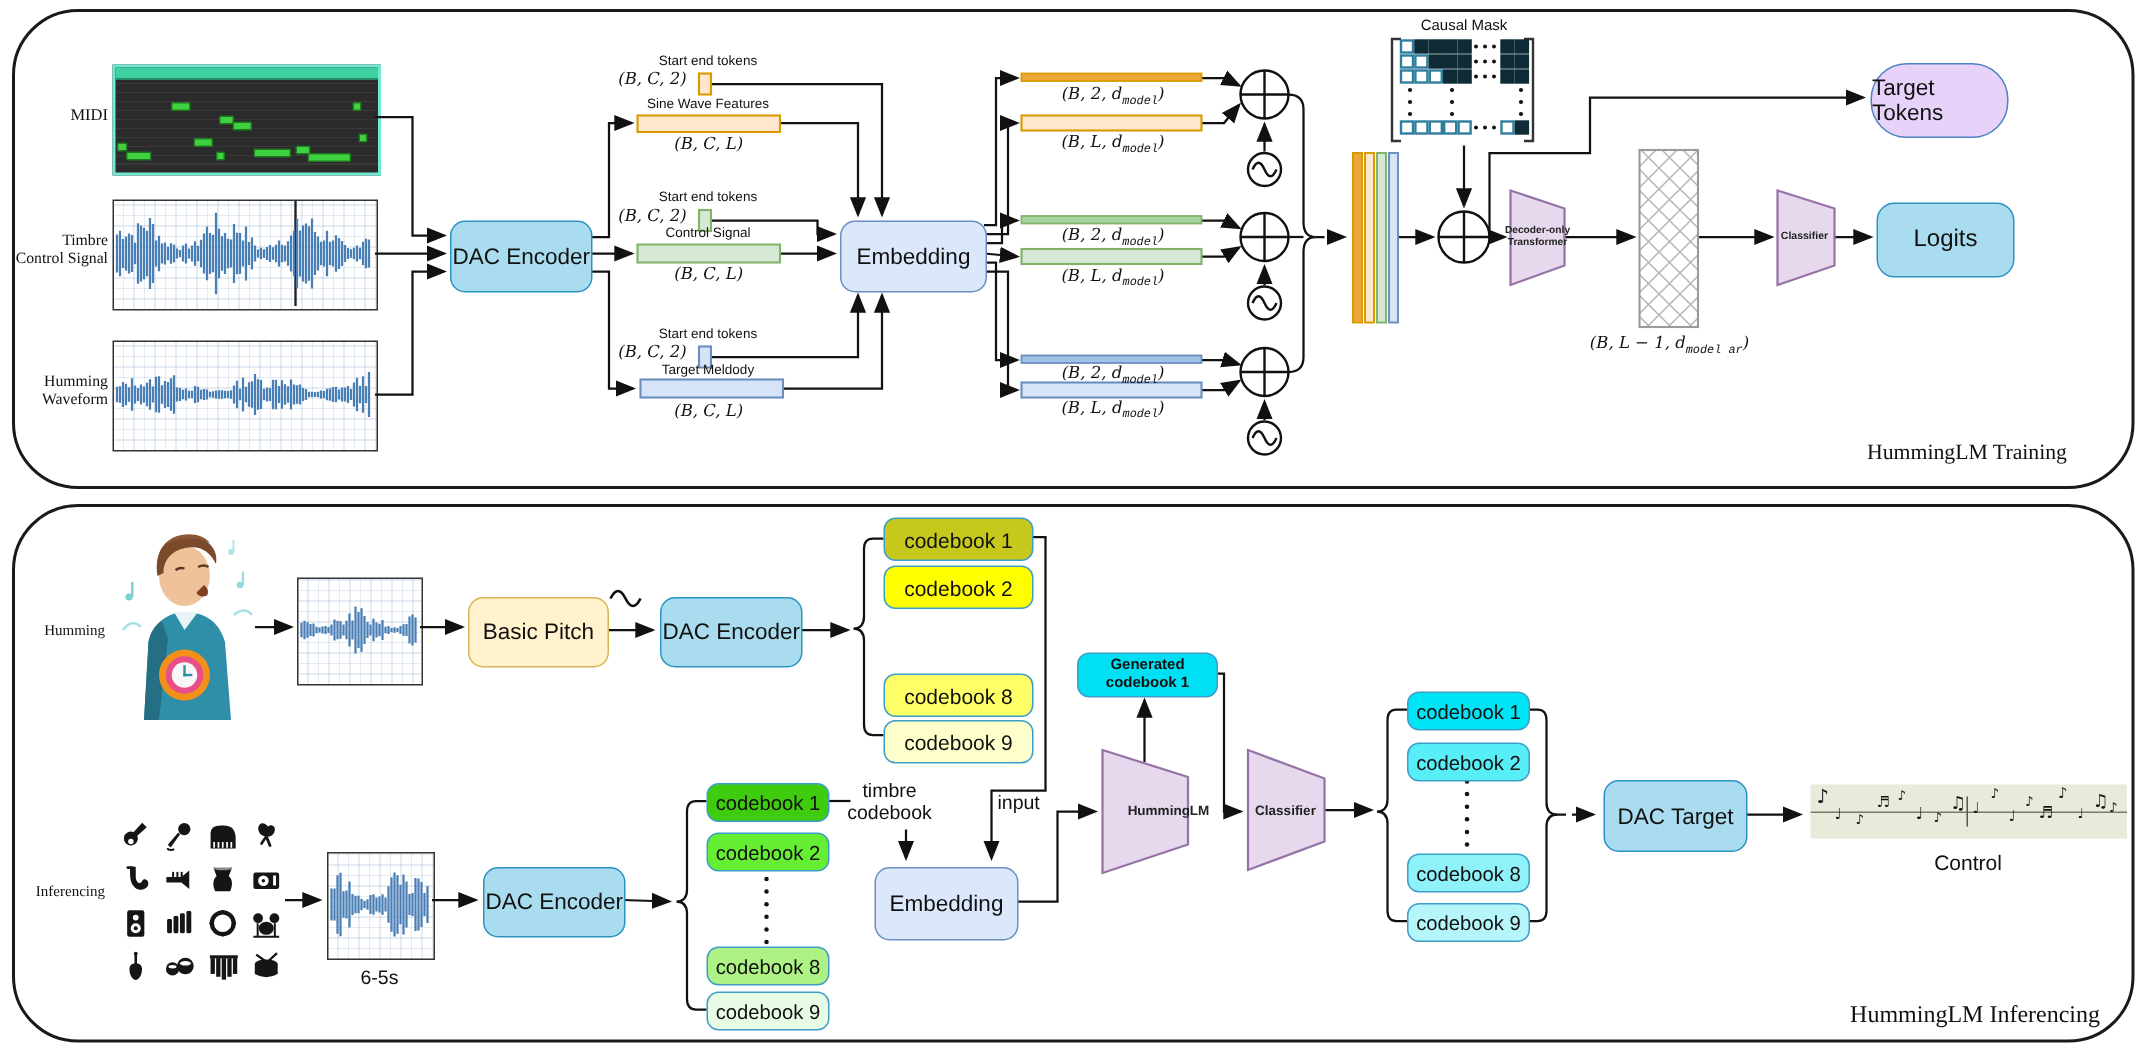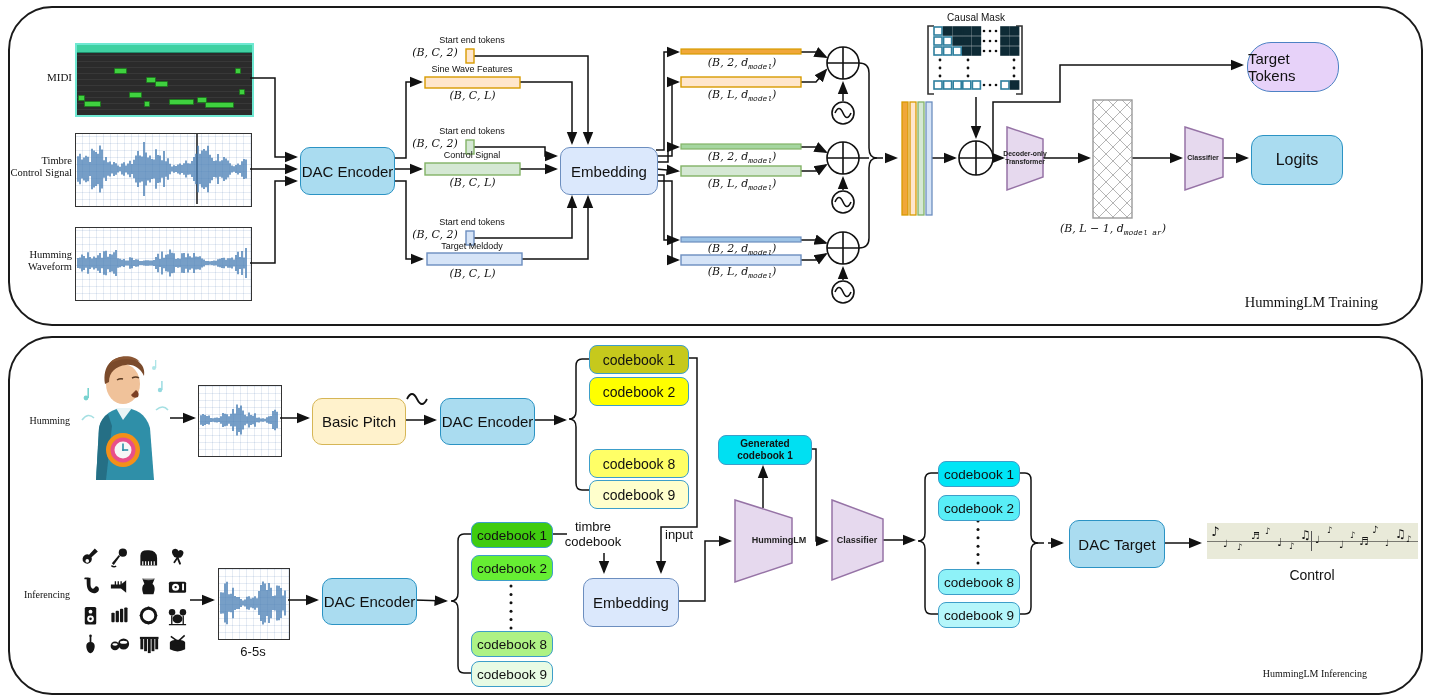--- a/index.html
+++ b/index.html
@@ -541,15 +541,15 @@
   <div class="lbl r" style="left:10px;top:589px;width:60px;font-size:10px;">Inferencing</div>
   <div class="lbl c" style="left:228px;top:644px;width:50px;font-size:13px;">6-5s</div>
   <div class="lbl c" style="left:563px;top:519px;width:60px;font-size:13px;">
     <div>timbre</div>
     <div>codebook</div>
   </div>
   <div class="lbl" style="left:665px;top:527px;width:44px;font-size:13px;">input</div>
   <div class="lbl c trap-lbl" style="left:731px;top:535px;width:64px;font-size:9px;margin-left:16px;">HummingLM</div>
   <div class="lbl c trap-lbl" style="left:826px;top:535px;width:62px;font-size:9px;">Classifier</div>
   <div class="lbl c" style="left:1272px;top:567px;width:80px;font-size:14px;">Control</div>
-  <div class="lbl r" style="left:1162px;top:668px;width:205px;font-size:10px;">HummingLM Inferencing</div>
+  <div class="lbl r" style="left:1195px;top:668px;width:205px;font-size:16px;">HummingLM Inferencing</div>
 
 </div>
 
 </body></html>

